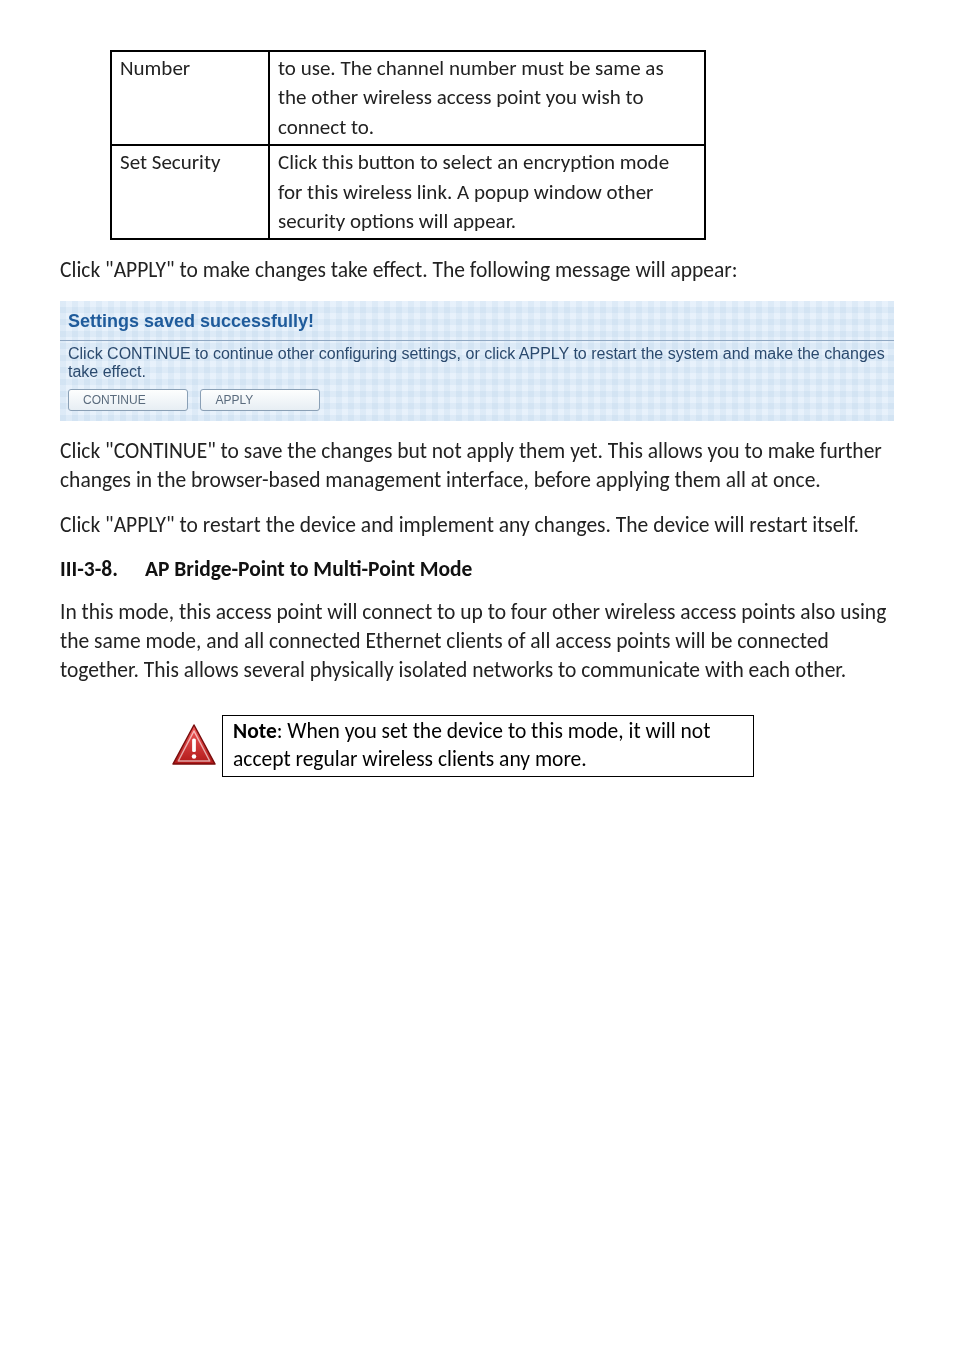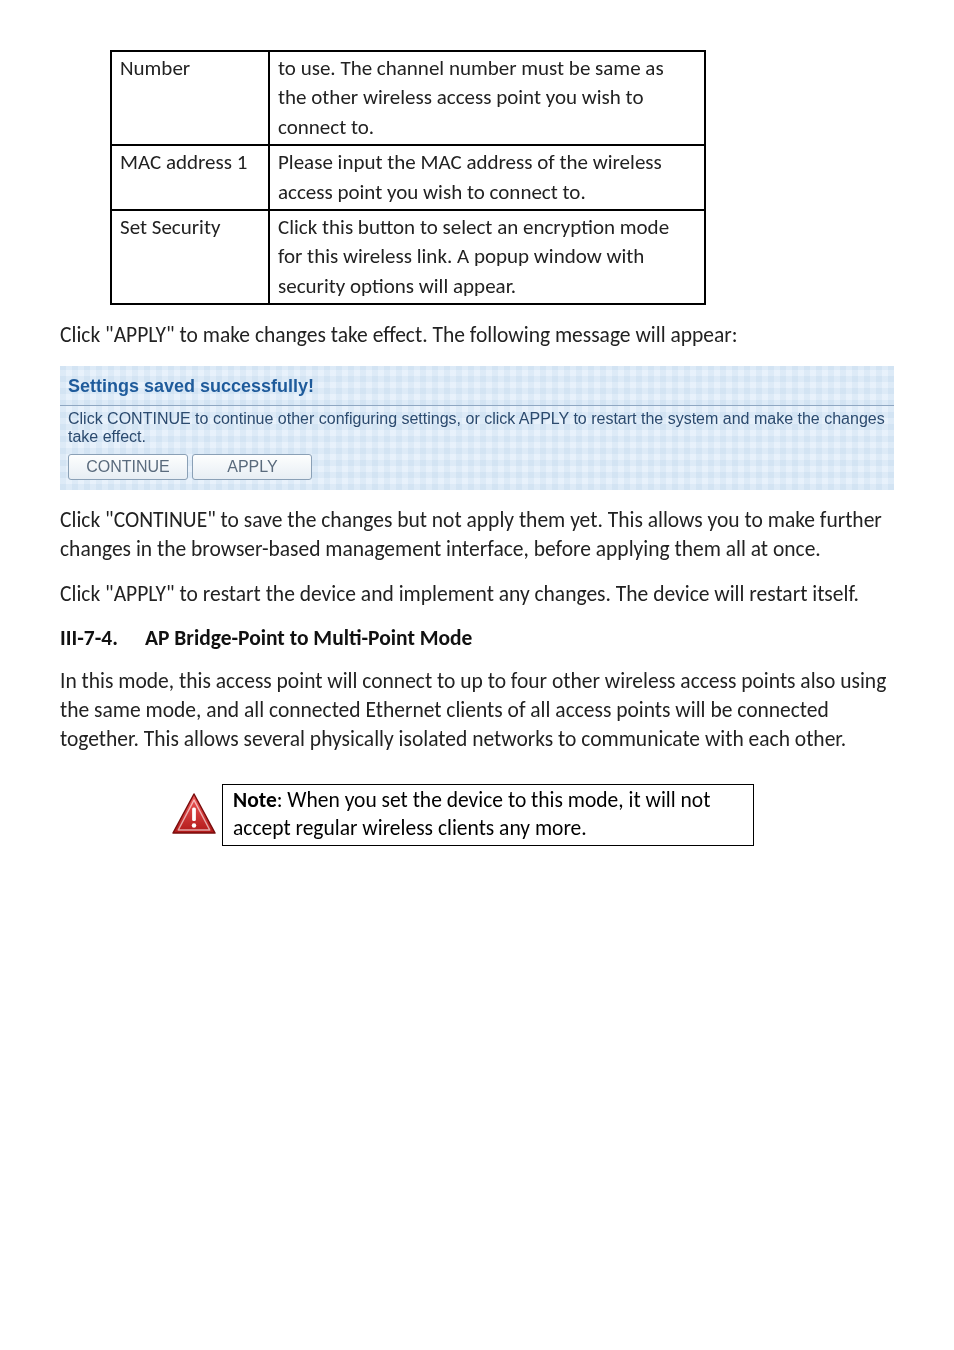--- a/index.html
+++ b/index.html
@@ -64,27 +64,26 @@
     padding: 0 8px 8px 8px;
   }
   .settings-buttons {
     padding: 0 8px;
   }
   .btn {
     display: inline-block;
     min-width: 90px;
     padding: 3px 14px;
     font-family: Verdana, Arial, sans-serif;
-    font-size: 16px;
+    font-size: 12px;
     color: #5a6b7d;
-    text-align: center;
     background: linear-gradient(#fdfefe,#e7eef4);
     border: 1px solid #8aa0b6;
     border-radius: 3px;
-    margin-right: 0;
+    margin-right: 8px;
   }
   .heading {
     font-size: 21.5px;
     font-weight: 700;
     margin: 14px 0 8px 0;
     color: #111;
   }
   .heading .num {
     display: inline-block;
     width: 80px;
@@ -116,26 +115,22 @@
 
 <div class="page">
 
   <table class="def-table">
     <tbody>
       <tr>
         <td class="label">Number</td>
         <td>to use. The channel number must be same as the other wireless access point you wish to connect to.</td>
       </tr>
       <tr>
-        <td class="label">MAC address 1</td>
-        <td>Please input the MAC address of the wireless access point you wish to connect to.</td>
-      </tr>
-      <tr>
         <td class="label">Set Security</td>
-        <td>Click this button to select an encryption mode for this wireless link. A popup window with security options will appear.</td>
+        <td>Click this button to select an encryption mode for this wireless link. A popup window other security options will appear.</td>
       </tr>
     </tbody>
   </table>
 
   <p class="body-text">Click "APPLY" to make changes take effect. The following message will appear:</p>
 
   <div class="settings-box">
     <div class="settings-title">Settings saved successfully!</div>
     <div class="settings-line"></div>
     <div class="settings-hint">Click CONTINUE to continue other configuring settings, or click APPLY to restart the system and make the changes take effect.</div>
@@ -143,21 +138,21 @@
       <span class="btn">CONTINUE</span>
       <span class="btn">APPLY</span>
     </div>
   </div>
 
   <p class="body-text">Click "CONTINUE" to save the changes but not apply them yet. This allows you to make further changes in the browser-based management interface, before applying them all at once.</p>
 
   <p class="body-text">Click "APPLY" to restart the device and implement any changes. The device will restart itself.</p>
 
   <div class="heading">
-    <span class="num">III-7-4.</span>
+    <span class="num">III-3-8.</span>
     <span>AP Bridge-Point to Multi-Point Mode</span>
   </div>
 
   <p class="body-text">In this mode, this access point will connect to up to four other wireless access points also using the same mode, and all connected Ethernet clients of all access points will be connected together. This allows several physically isolated networks to communicate with each other.</p>
 
   <div class="note-wrap">
     <svg class="note-icon" viewBox="0 0 64 64">
       <defs>
         <linearGradient id="g1" x1="0" y1="0" x2="0" y2="1">
           <stop offset="0" stop-color="#f25b5b"></stop>

